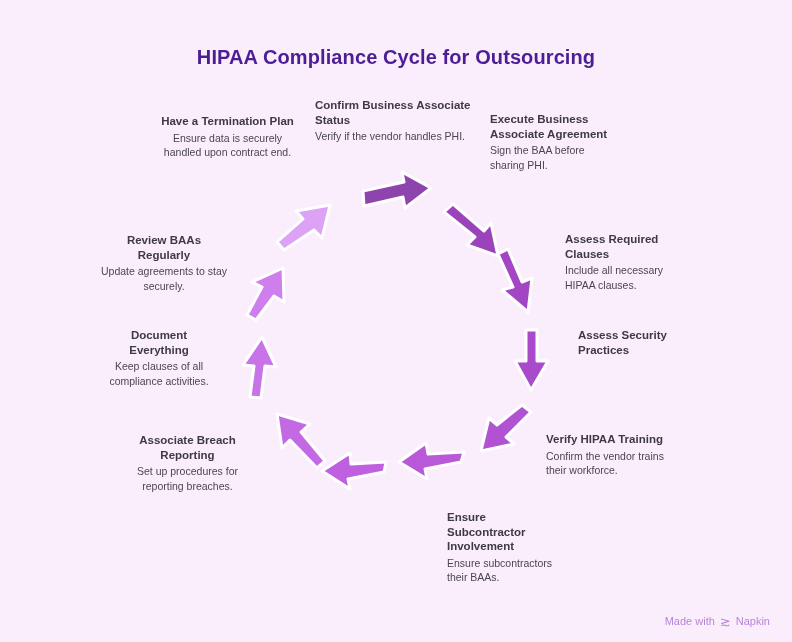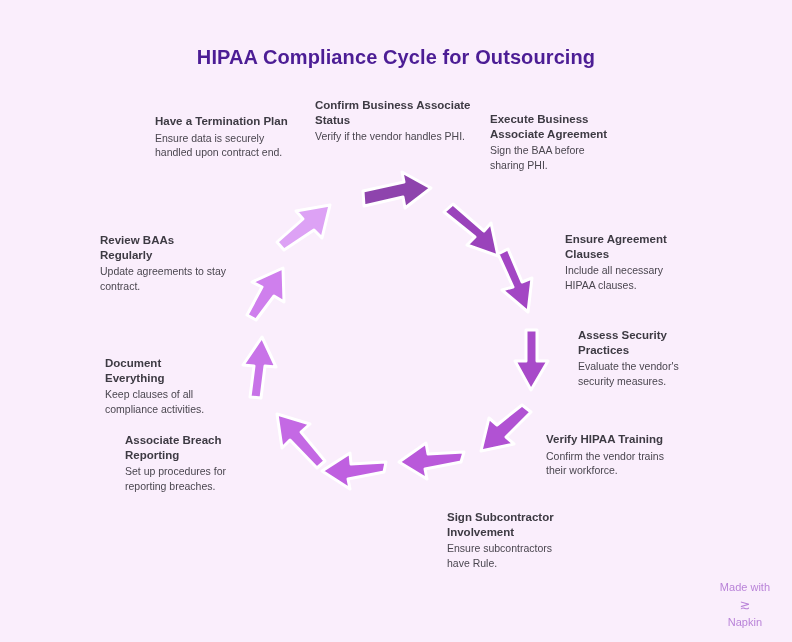--- a/index.html
+++ b/index.html
@@ -46,47 +46,46 @@
     font-weight: bold;
     color: #3d3a43;
     line-height: 14.5px;
   }
   .node .n-desc {
     font-size: 10.5px;
     color: #4a464f;
     line-height: 14.5px;
     margin-top: 2px;
   }
-  .align-right { text-align: left; }
+  .align-right { text-align: center; }
   .align-left  { text-align: left;  }
   .align-center{ text-align: left;}
 
   
   #node-0 { left: 315px; top: 98px;  width: 160px; }
   #node-1 { left: 478px; top: 112px; width: 120px; margin-left: 12px; }
   #node-2 { left: 565px; top: 232px; width: 130px; }
   #node-3 { left: 578px; top: 328px; width: 130px; }
   #node-4 { left: 546px; top: 432px; width: 140px; }
   #node-5 { left: 447px; top: 510px; width: 110px; }
   #node-6 { left: 243px; top: 510px; width: 130px; }
   #node-7 { left: 125px; top: 433px; width: 125px; }
-  #node-8 { left: 105px; top: 328px; width: 108px; margin-top: 28px; }
+  #node-8 { left: 105px; top: 328px; width: 108px; }
   #node-9 { left: 100px; top: 233px; width: 128px; }
   #node-10{ left: 155px; top: 114px; width: 145px; }
 
   #footer {
     position: absolute;
     right: 22px;
     bottom: 14px;
     display: flex;
-    align-items: center;
+    align-items: flex-start;
     gap: 5px;
     font-size: 11px;
     color: #b983d8;
-    flex-direction: column;
   }
   #footer .napkin-mark {
     display: inline-block;
     line-height: 1;
     font-size: 13px;
     color: #b983d8;
   }
 </style>
 </head>
 <body>
@@ -146,53 +145,52 @@
     <div class="n-title">Confirm Business Associate Status</div>
     <div class="n-desc">Verify if the vendor handles PHI.</div>
   </div>
 
   <div class="node align-left" id="node-1">
     <div class="n-title">Execute Business Associate Agreement</div>
     <div class="n-desc">Sign the BAA before sharing PHI.</div>
   </div>
 
   <div class="node align-left" id="node-2">
-    <div class="n-title">Ensure Agreement Clauses</div>
+    <div class="n-title">Assess Required Clauses</div>
     <div class="n-desc">Include all necessary HIPAA clauses.</div>
   </div>
 
   <div class="node align-left" id="node-3">
     <div class="n-title">Assess Security Practices</div>
-    <div class="n-desc">Evaluate the vendor's security measures.</div>
   </div>
 
   <div class="node align-left" id="node-4">
     <div class="n-title">Verify HIPAA Training</div>
     <div class="n-desc">Confirm the vendor trains their workforce.</div>
   </div>
 
   <div class="node align-left" id="node-5">
-    <div class="n-title">Sign Subcontractor Involvement</div>
-    <div class="n-desc">Ensure subcontractors have Rule.</div>
+    <div class="n-title">Ensure Subcontractor Involvement</div>
+    <div class="n-desc">Ensure subcontractors their BAAs.</div>
   </div>
 
 
   <div class="node align-right" id="node-7">
     <div class="n-title">Associate Breach Reporting</div>
     <div class="n-desc">Set up procedures for reporting breaches.</div>
   </div>
 
   <div class="node align-right" id="node-8">
     <div class="n-title">Document Everything</div>
     <div class="n-desc">Keep clauses of all compliance activities.</div>
   </div>
 
   <div class="node align-right" id="node-9">
     <div class="n-title">Review BAAs Regularly</div>
-    <div class="n-desc">Update agreements to stay contract.</div>
+    <div class="n-desc">Update agreements to stay securely.</div>
   </div>
 
   <div class="node align-right" id="node-10">
     <div class="n-title">Have a Termination Plan</div>
     <div class="n-desc">Ensure data is securely handled upon contract end.</div>
   </div>
 
   <div id="footer">
     <span>Made with</span>
     <span class="napkin-mark">≳</span>

